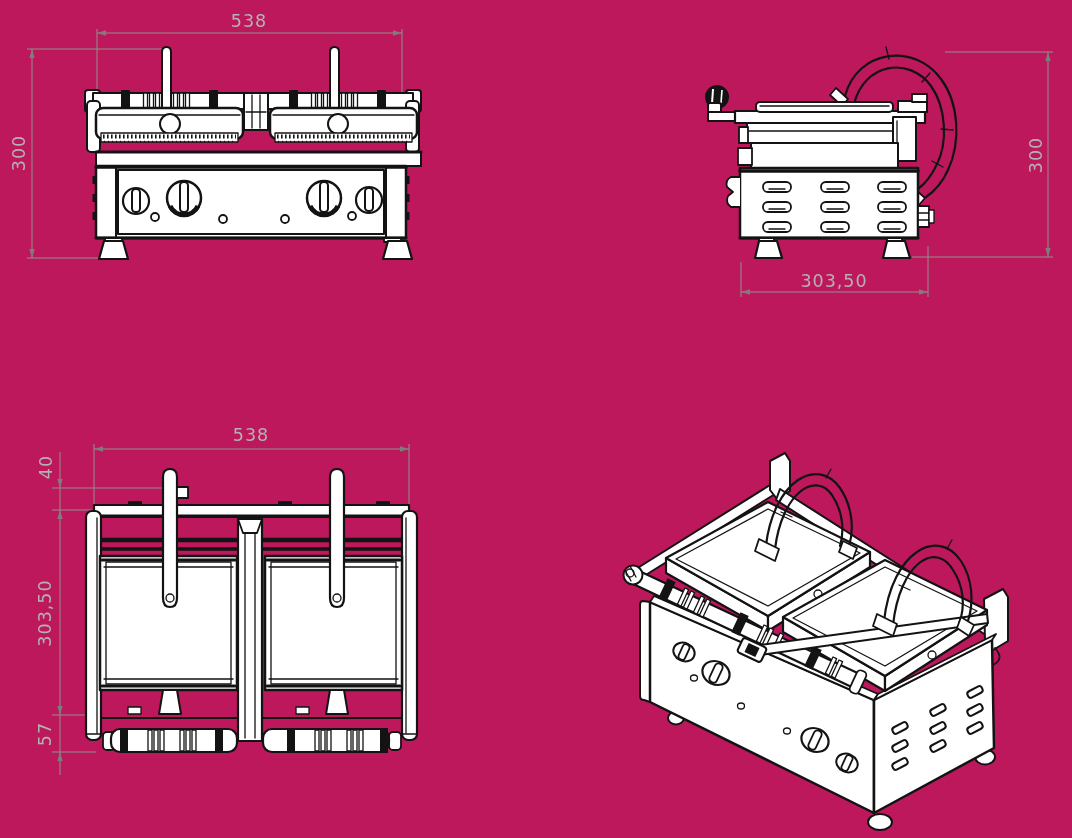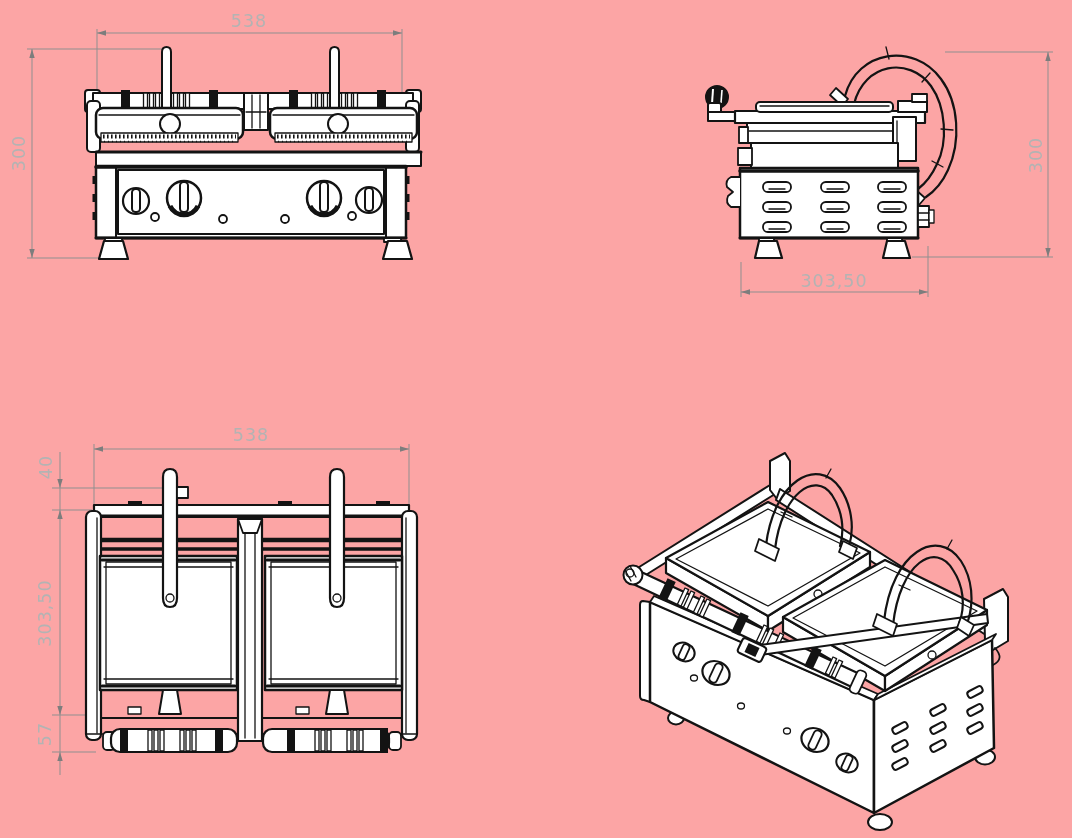--- a/index.html
+++ b/index.html
@@ -1,16 +1,16 @@
 <!DOCTYPE html>
 <html><head>
 <meta charset="utf-8">
 <style>
   html,body { margin:0; padding:0; background:#ffffff; }
-  .stage { position:relative; width:1072px; height:838px; background:#fca5a5; overflow:hidden; }
+  .stage { position:relative; width:1072px; height:838px; background:#be185d; overflow:hidden; }
   svg { display:block; }
   .ol  { fill:none; stroke:#131313; stroke-width:2; stroke-linecap:round; stroke-linejoin:round; }
   .fw  { fill:#ffffff; }
   .t35 { stroke-width:3.5; }
   .thick { stroke-width:3; }
   .t25 { stroke-width:2.5; }
   .t22 { stroke-width:2.2; }
   .t18 { stroke-width:1.8; }
   .thin { stroke-width:1.3; }
   .dk  { fill:#131313; stroke:none; }

